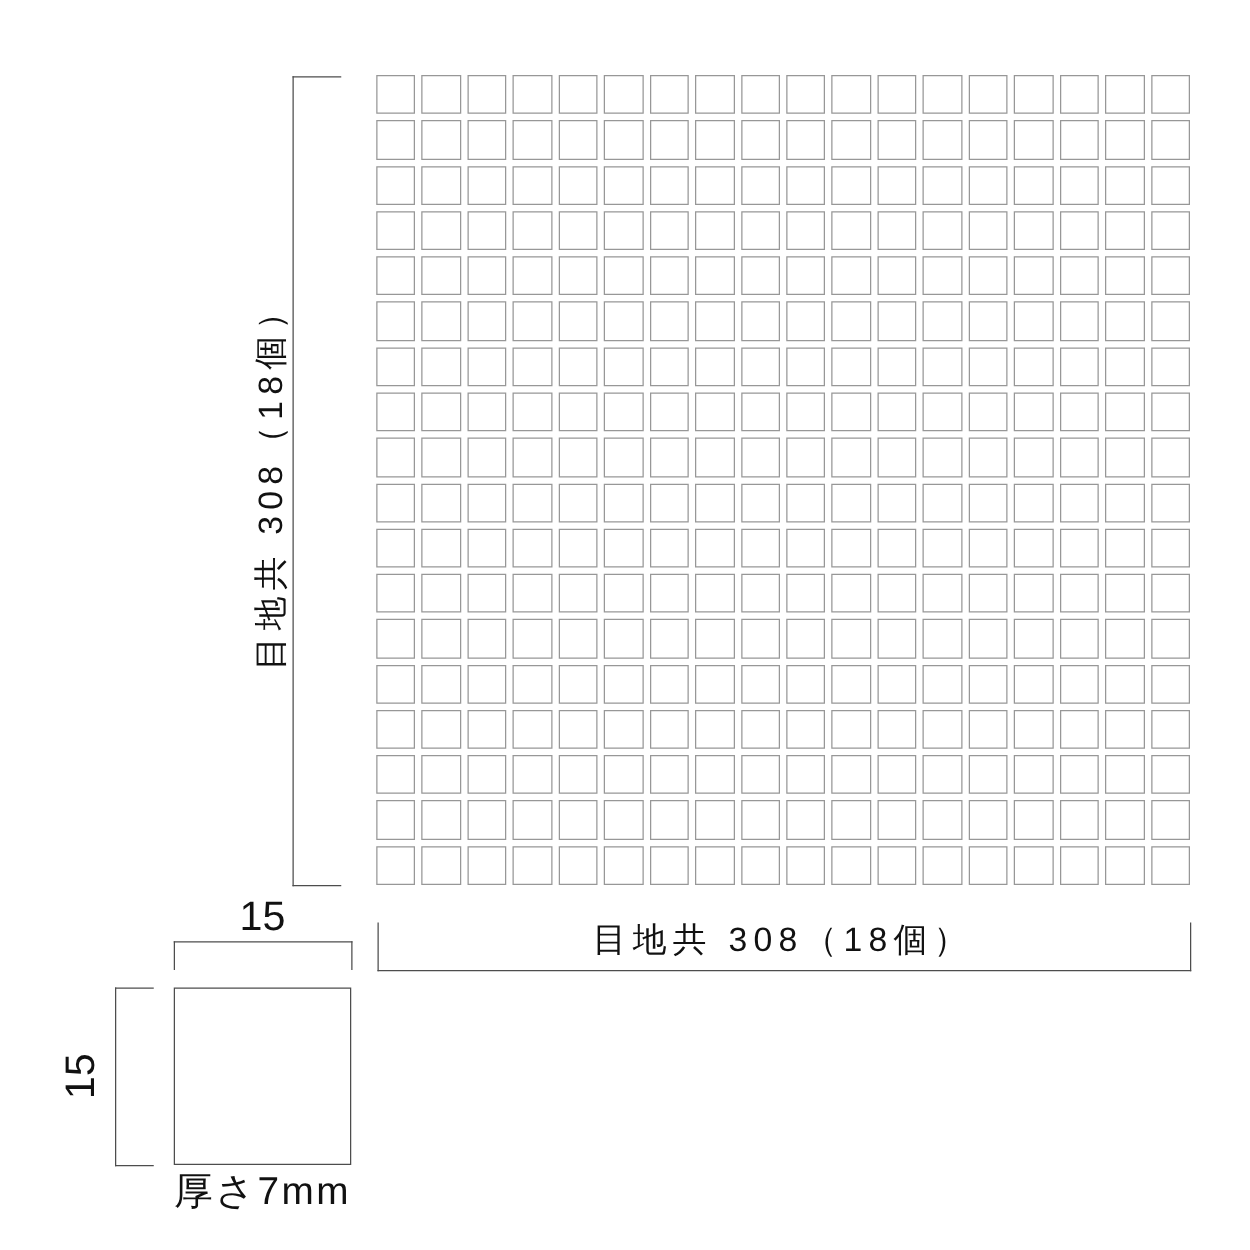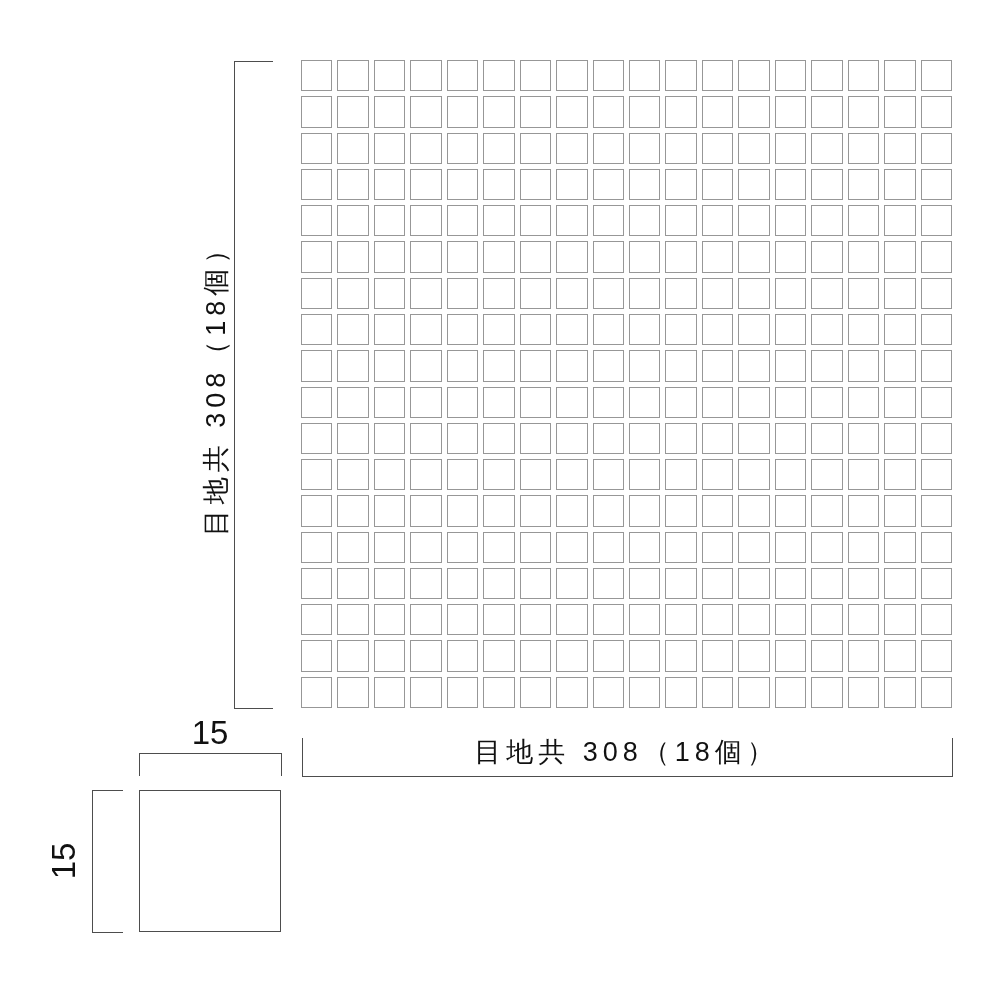--- a/index.html
+++ b/index.html
@@ -435,14 +435,15 @@
   <div class="h-bracket"></div>
   <div class="h-label">目地共 308（18個）</div>
 
   <div class="chip-square"></div>
   <div class="chip-top-bracket"></div>
   <div class="chip-top-label">15</div>
   <div class="chip-left-bracket"></div>
   <div class="chip-left-label-wrap">
     <span class="chip-left-label">15</span>
   </div>
+  <div class="chip-thickness-label">厚さ7mm</div>
 
 </div>
 
 </body></html>

